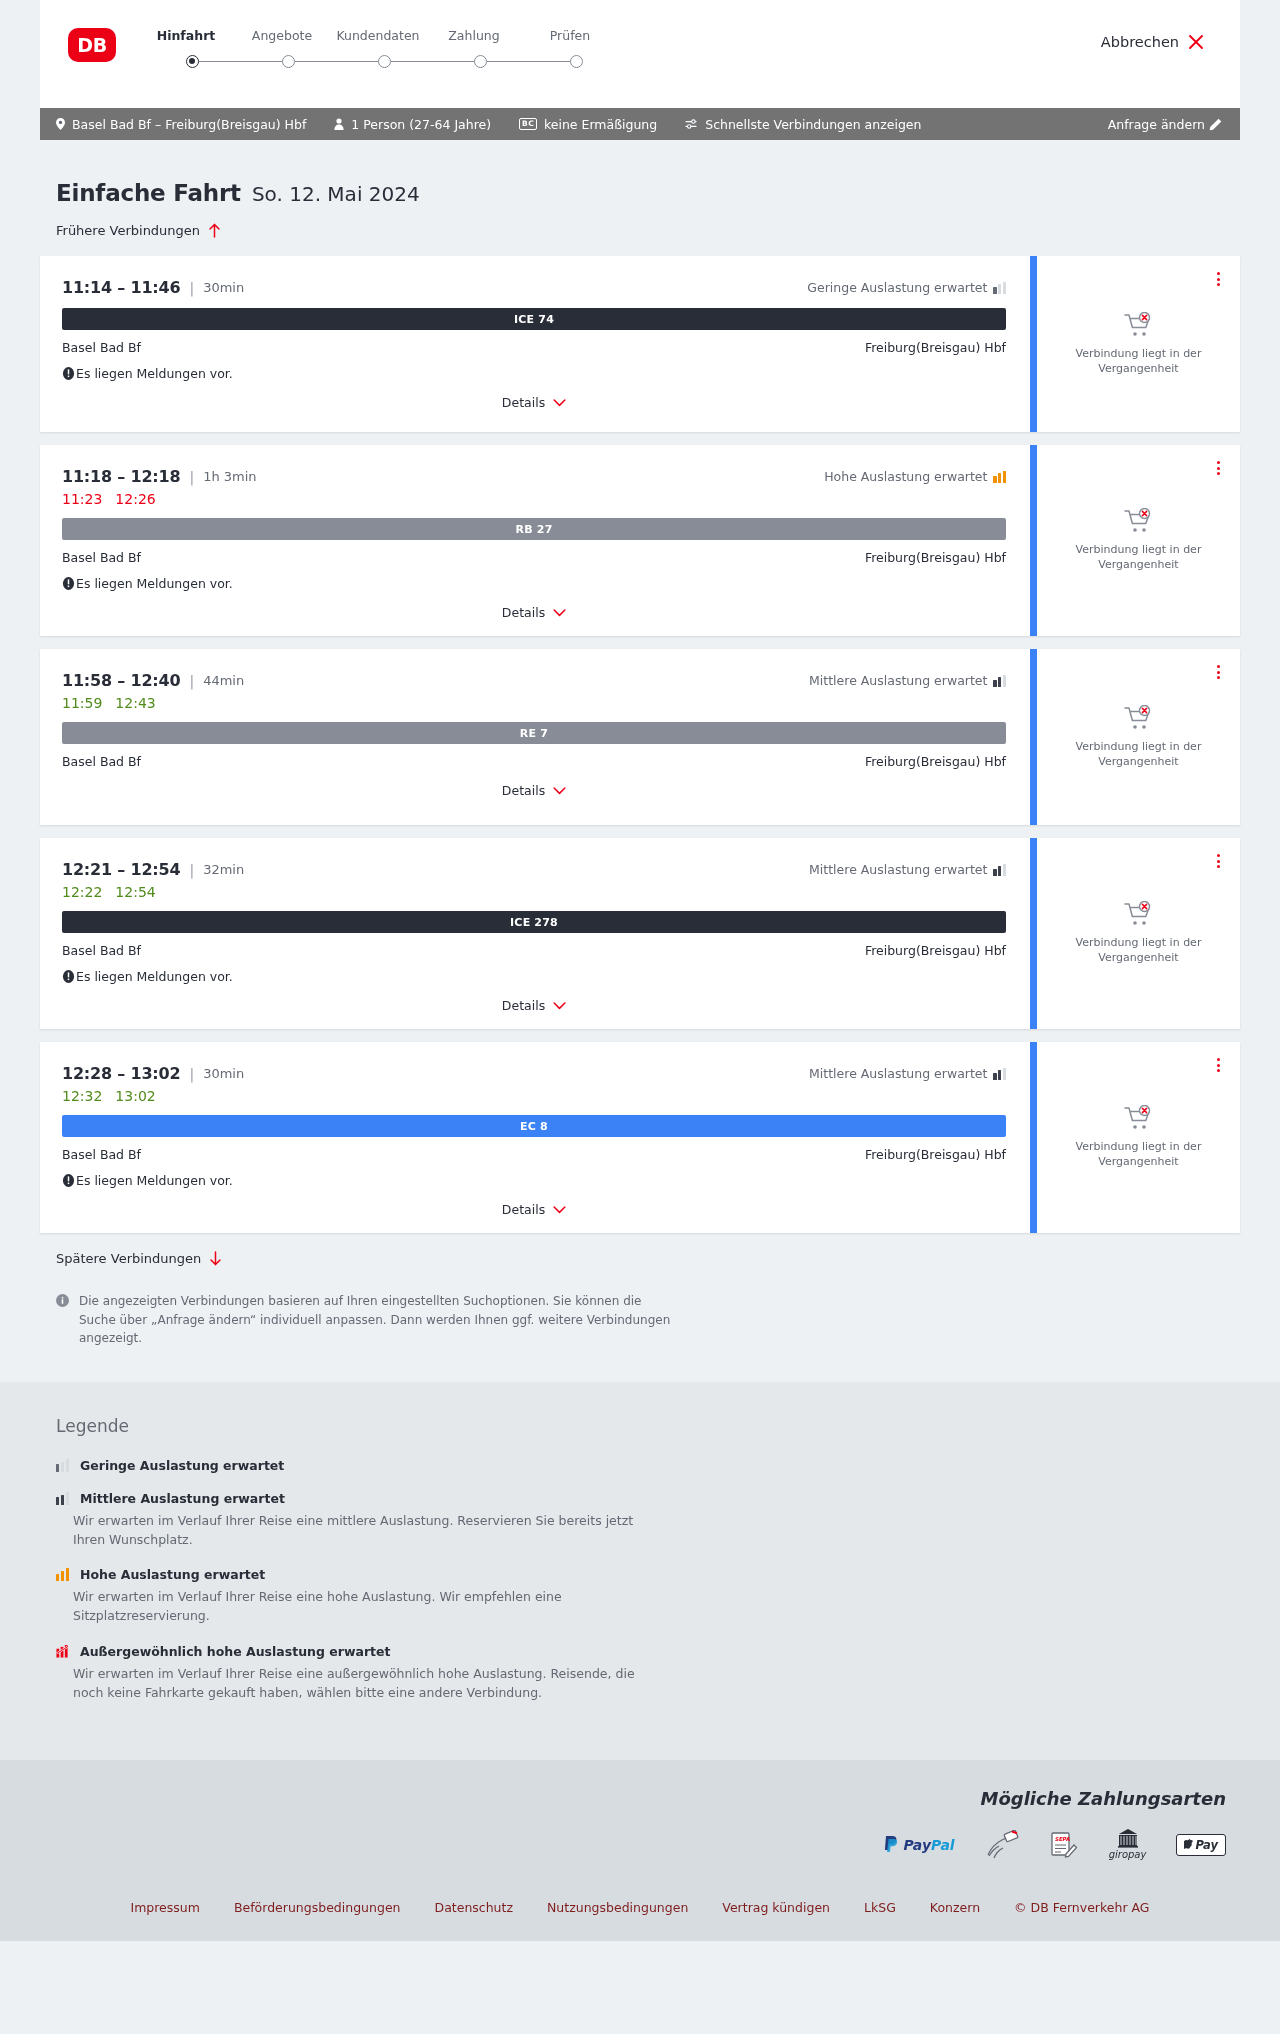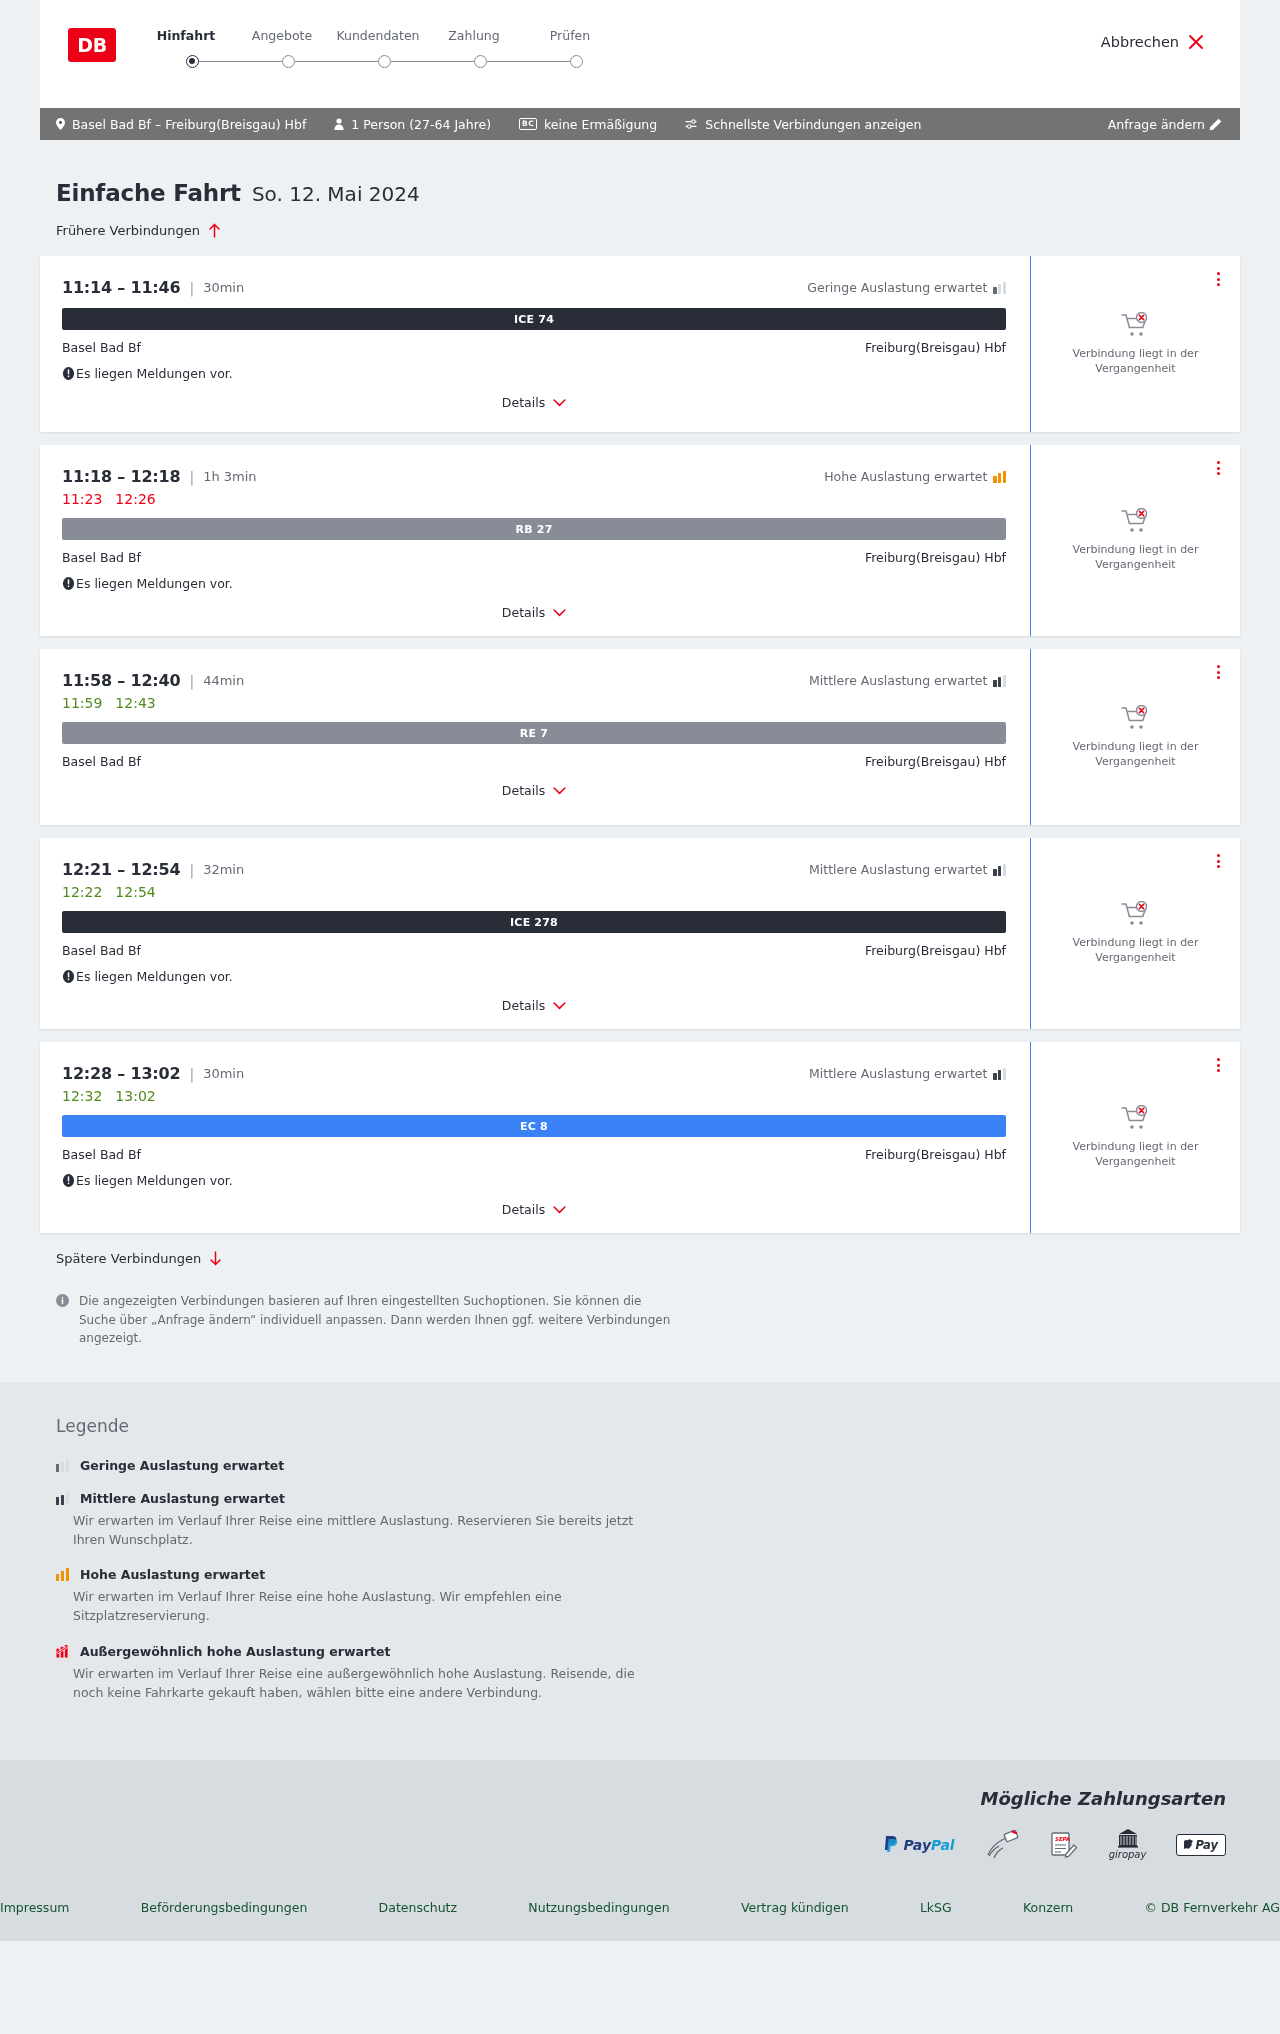--- a/index.html
+++ b/index.html
@@ -17,21 +17,21 @@
     background: #ffffff;
     height: 108px;
     display: flex;
     align-items: flex-start;
     padding: 26px 28px 0 28px;
     position: relative;
   }
   .db-logo {
     width: 48px; height: 34px;
     background: #ec0016;
-    border-radius: 3px;
+    border-radius: 10px;
     display: flex; align-items: center; justify-content: center;
     margin-right: 22px;
     flex: 0 0 auto;
     margin-top: 2px;
   }
   .db-logo span {
     color: #fff; font-weight: bold; font-size: 19px;
     letter-spacing: -0.5px; font-family: "DejaVu Sans", sans-serif;
   }
   .stepper { position: relative; padding-top: 2px; }
@@ -145,21 +145,21 @@
   .msg { display: flex; align-items: center; gap: 1px; margin-top: 11px; font-size: 12.5px; }
   .msg-ico { width: 13px; height: 13px; flex: 0 0 auto; }
   .details {
     display: flex; align-items: center; justify-content: center; gap: 8px;
     font-size: 12.5px; margin-top: 14px; cursor: pointer;
   }
   .chev { width: 13px; height: 8px; display: block; }
 
   .card-right {
     width: 210px; flex: 0 0 210px;
-    border-left: 1px solid #3b82f6;
+    border-left: 7px solid #3b82f6;
     position: relative;
     display: flex; flex-direction: column;
     align-items: center; justify-content: center;
     padding: 0 22px;
   }
   .kebab { position: absolute; top: 12px; right: 16px; cursor: pointer; display: flex; flex-direction: column; gap: 2.6px; padding: 4px; }
   .kebab i { width: 3.1px; height: 3.1px; background: #ec0016; border-radius: 50%; display: block; }
   .cart-ico { width: 30px; height: 26px; margin-bottom: 9px; }
   .cart-txt { font-size: 11px; color: #646973; text-align: center; line-height: 1.35; }
 
@@ -197,22 +197,22 @@
     border: 1.4px solid #282d37; border-radius: 3px;
     padding: 3px 7px; display: flex; align-items: center; gap: 2px;
     font-size: 11.5px; font-weight: bold; background: #fff;
   }
   .giro { display: flex; flex-direction: column; align-items: center; gap: 1px; }
   .giro-txt { font-size: 10px; color: #282d37; }
 
   
   .footer { background: #d7dce1; padding: 18px 0 26px 0; }
   .footer-links {
-    display: flex; justify-content: space-between; align-items: center;
-    gap: 34px; font-size: 12.5px; color: #14532d;
+    display: flex; justify-content: center; align-items: center;
+    gap: 34px; font-size: 12.5px; color: #7f1d1d;
   }
   .footer-links span { cursor: pointer; white-space: nowrap; }
   .footer-links span.copy { cursor: default; }
 </style>
 </head>
 <body>
 
 <div class="header-wrap">
   <div class="header">
     <div class="db-logo">

